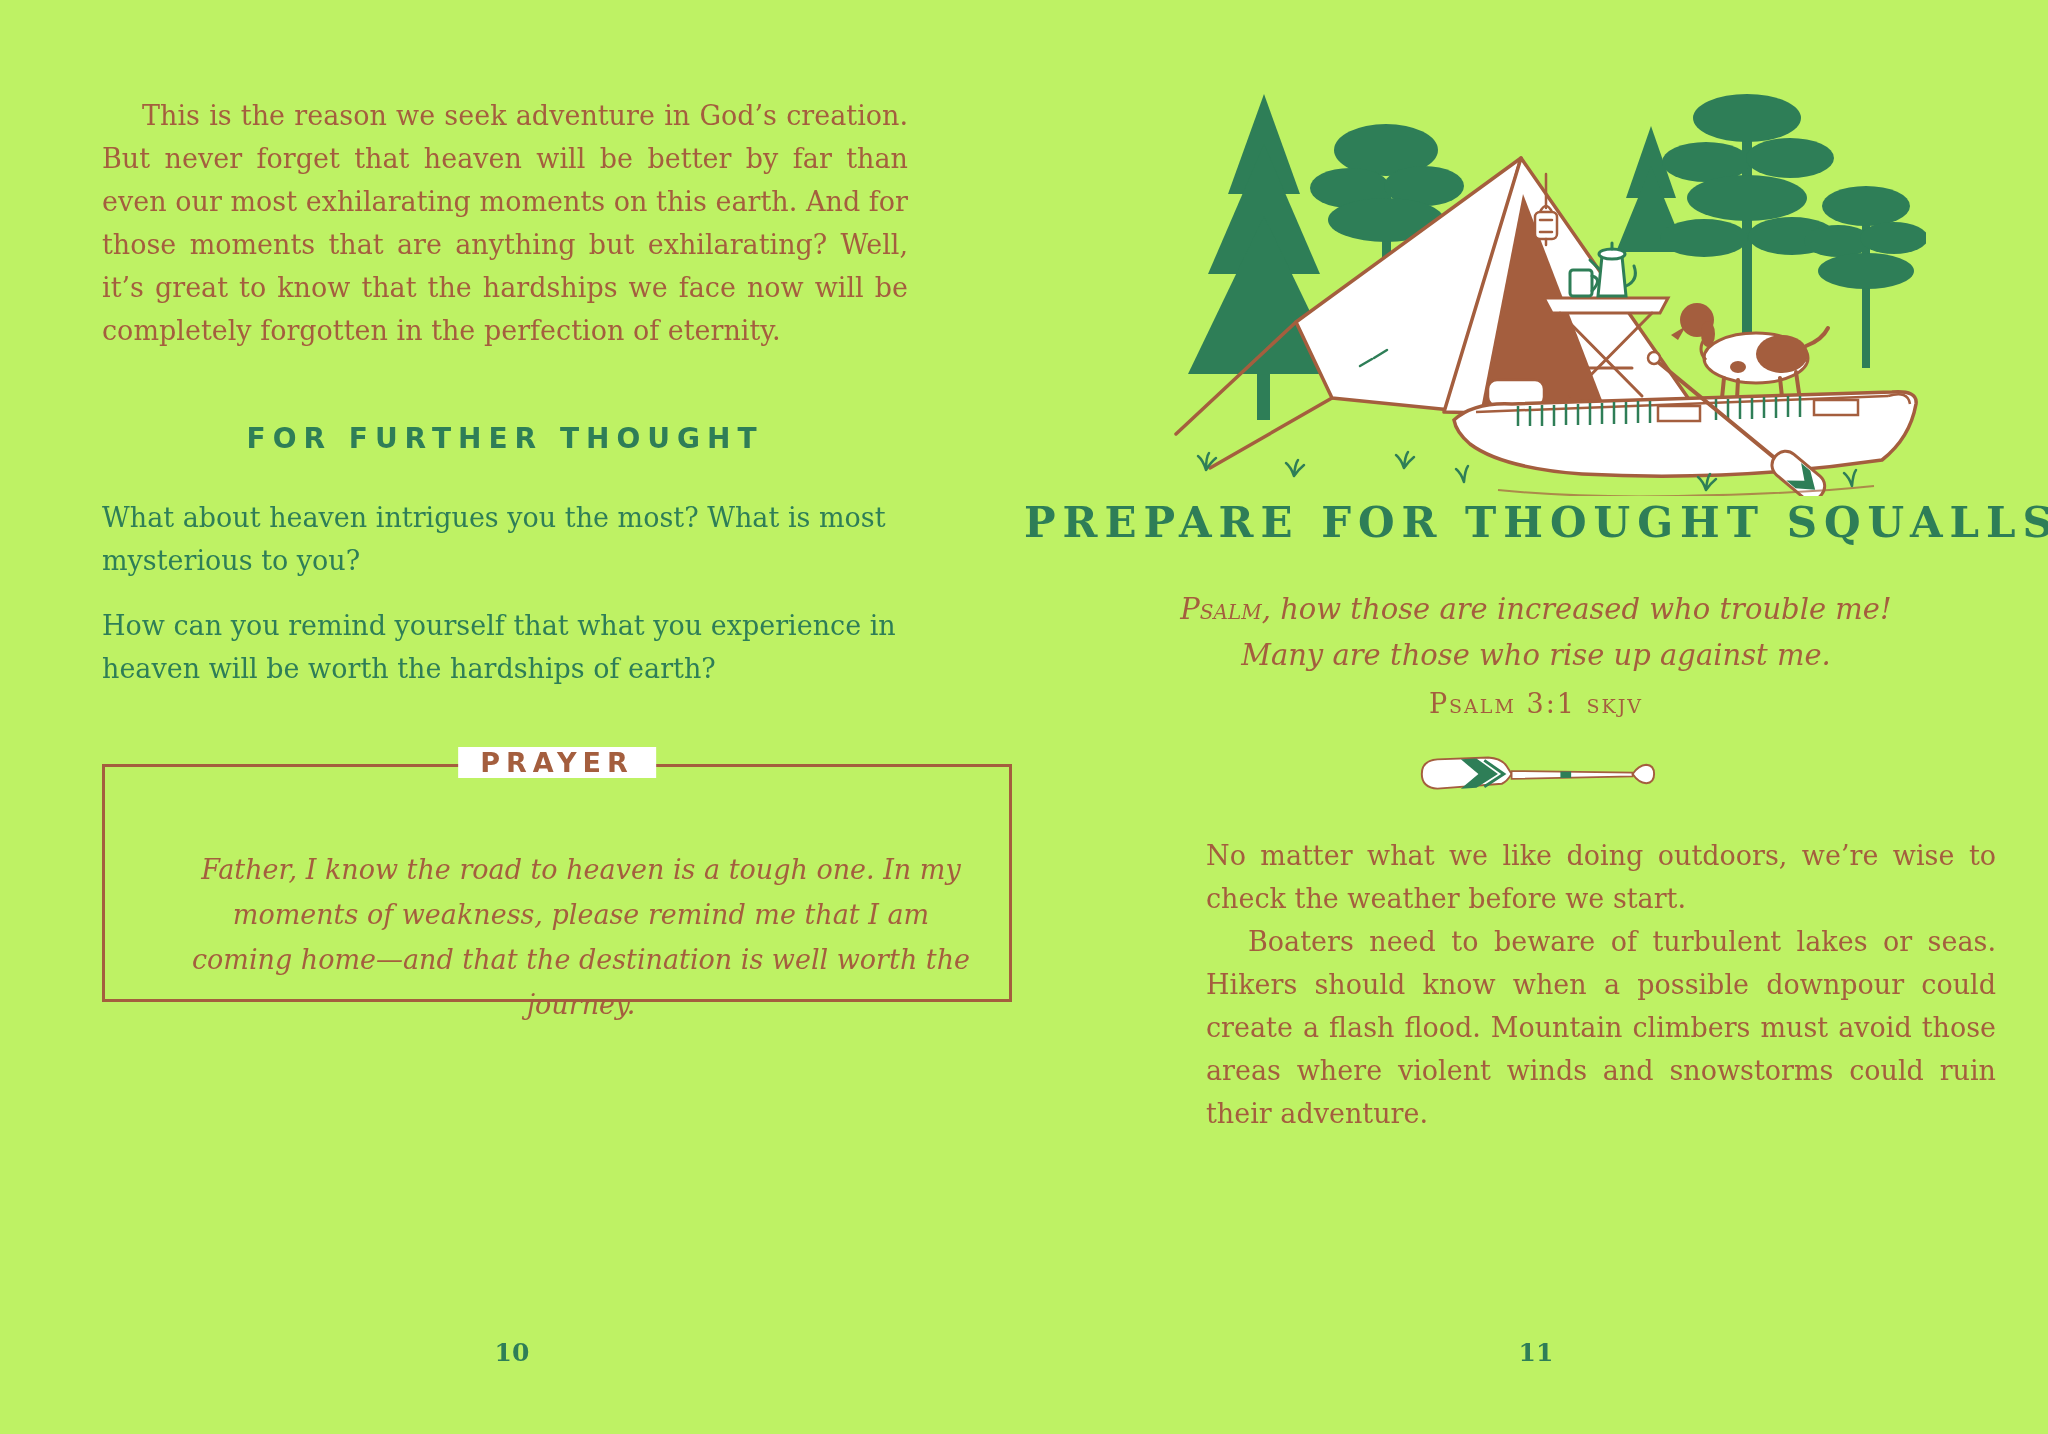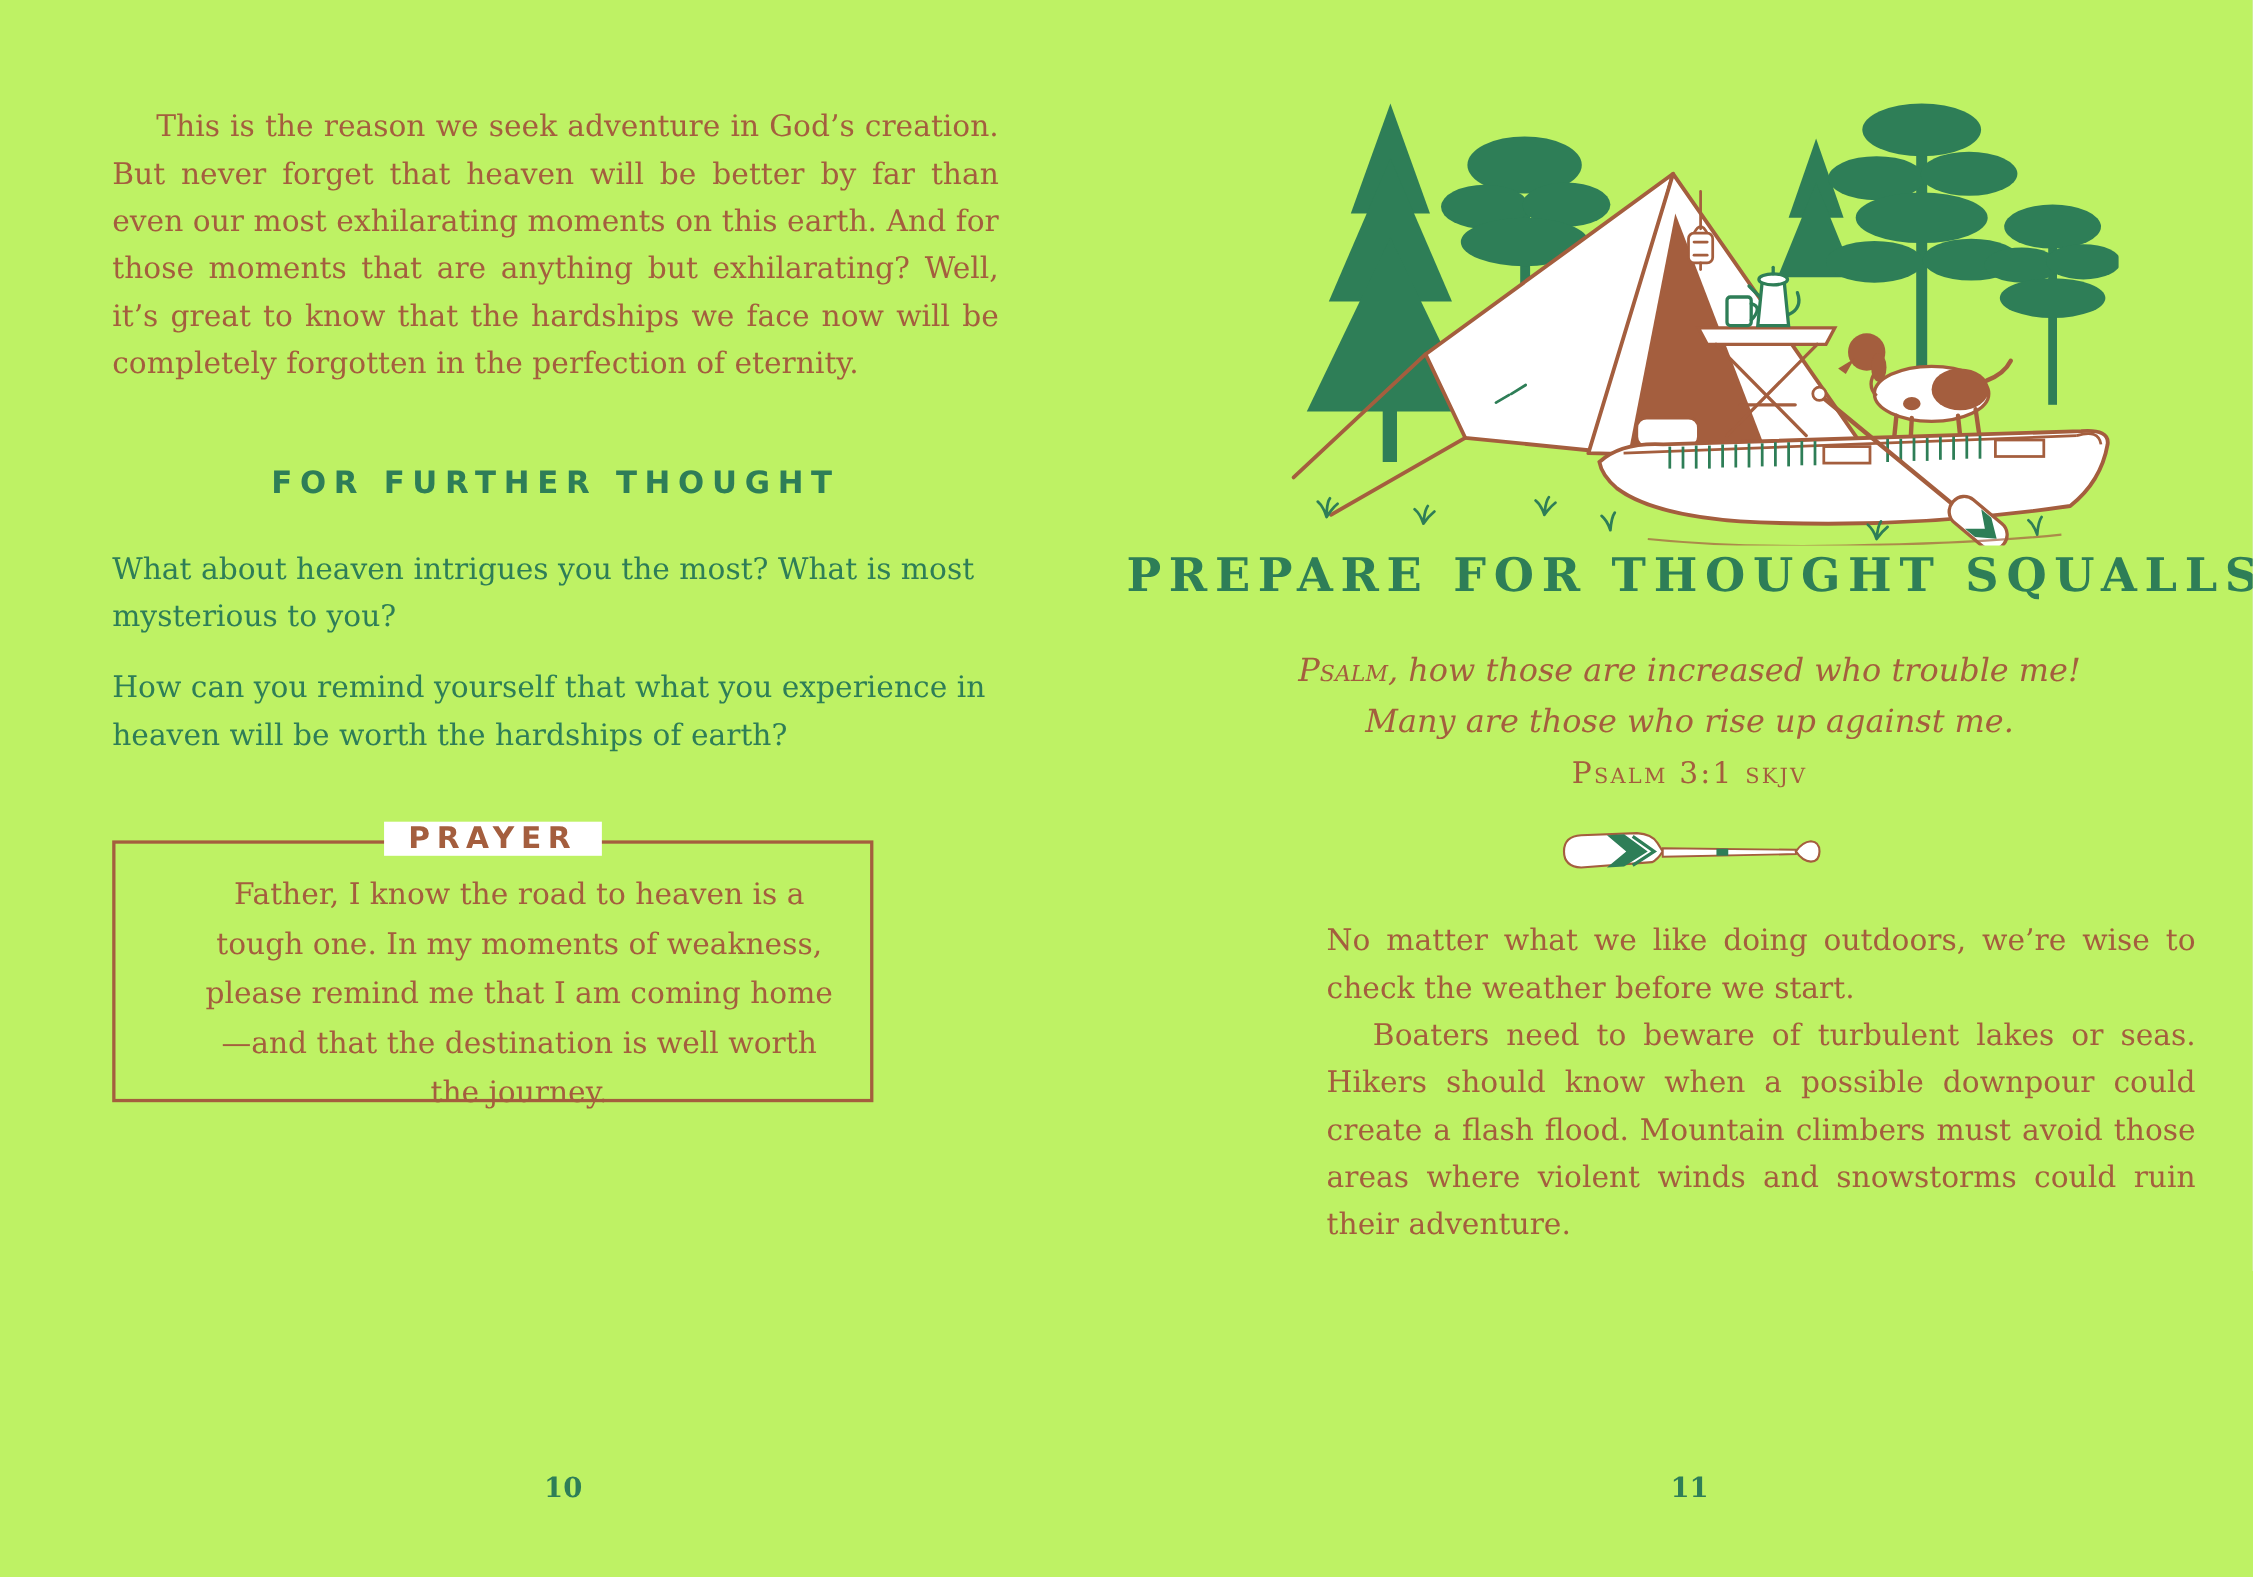--- a/index.html
+++ b/index.html
@@ -23,31 +23,31 @@
   
   .lp-paragraph { top:94px; left:102px; width:806px; text-indent:40px; }
   .lp-heading {
     top:422px; left:102px; width:806px; text-align:center;
     font-family:"DejaVu Sans", sans-serif; font-weight:bold;
     font-size:28px; letter-spacing:7px; color:#2e7e57; white-space:nowrap;
   }
   .lp-q1 { top:496px; left:102px; width:806px; }
   .lp-q2 { top:604px; left:102px; width:806px; }
   .prayer-box {
-    top:764px; left:102px; width:692px; height:238px;
+    top:764px; left:102px; width:910px; height:238px;
     border:3px solid #a45e3e; box-sizing:border-box;padding-left:48px;
   }
   .prayer-label {
     position:absolute; top:-20px; left:50%; transform:translateX(-50%);
     background:#ffffff; padding:0 22px;
     font-family:"DejaVu Sans", sans-serif; font-weight:bold;
     font-size:27px; letter-spacing:6px; color:#a45e3e; white-space:nowrap;
   }
   .prayer-text {
-    margin:24px 28px 0; text-align:center; 
+    margin:80px 28px 0; text-align:center; font-style:italic;
     font-size:27px; line-height:45px; color:#a45e3e;
   }
   .pn-left { left:0; }
 
   
   .illustration { top:66px; left:1146px; width:780px; height:430px; }
   .rp-title {
     top:498px; left:1024px; width:1024px; text-align:center;
     font-family:"DejaVu Serif", serif; font-weight:bold;
     font-size:42px; letter-spacing:7px; color:#2e7e57; white-space:nowrap;

